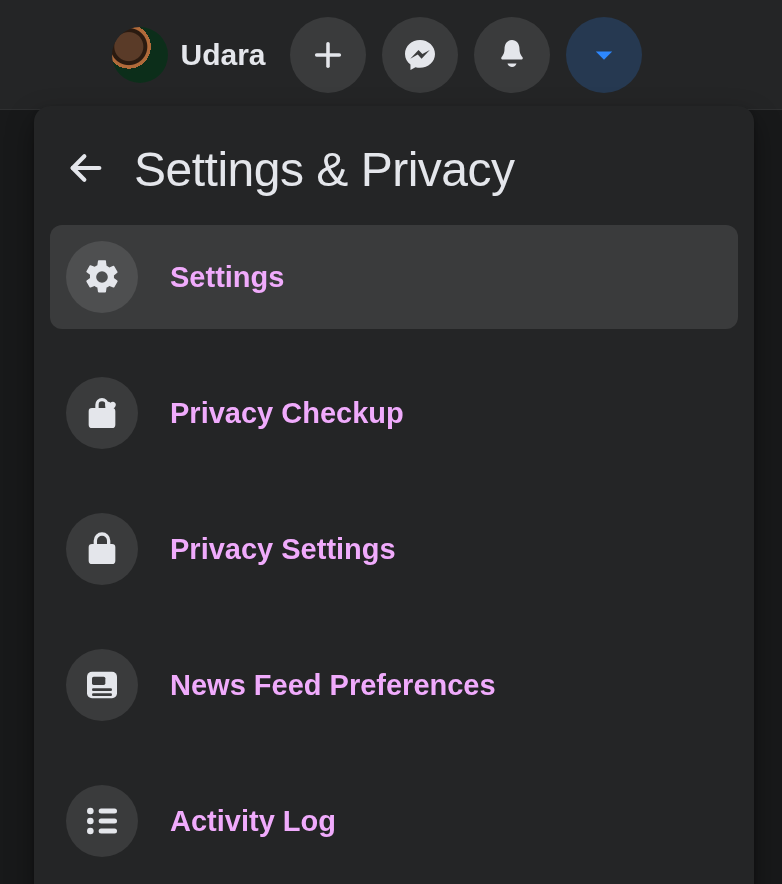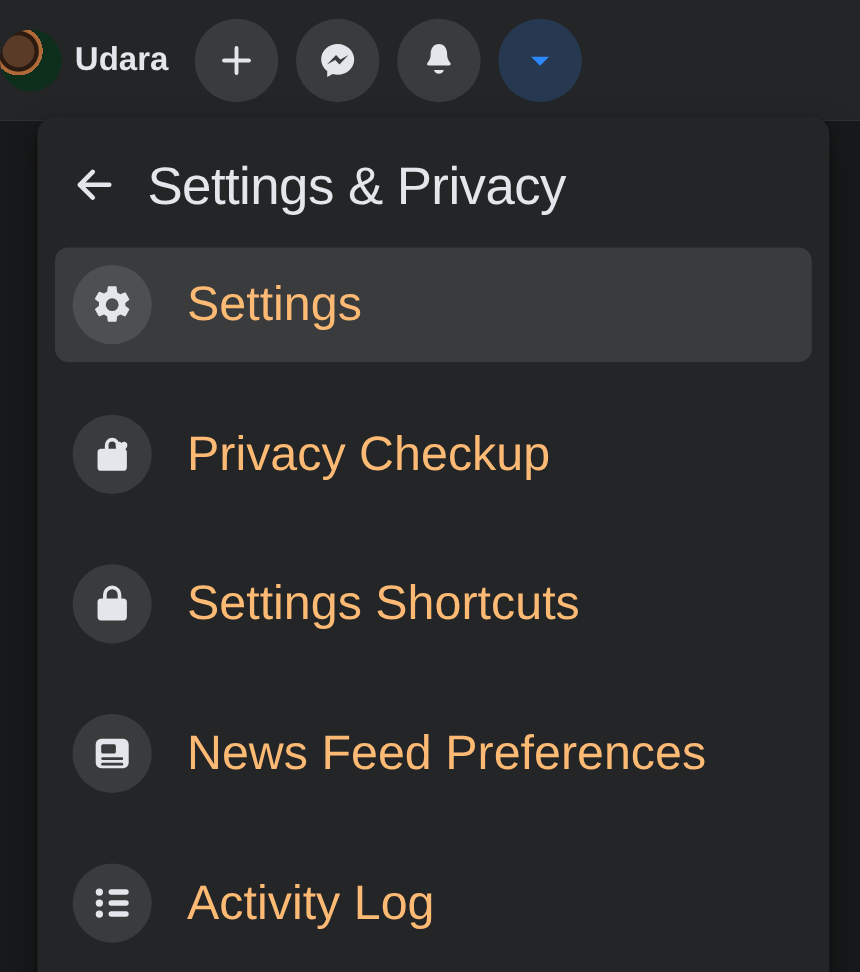--- a/index.html
+++ b/index.html
@@ -10,21 +10,21 @@
       width: 782px;
       height: 884px;
       overflow: hidden;
       position: relative;
     }
     .top-bar {
       height: 110px;
       background: #242526;
       display: flex;
       align-items: center;
-      justify-content: flex-start;
+      justify-content: center;
       padding-right: 28px;
       gap: 16px;
       border-bottom: 1px solid rgba(255,255,255,0.05);
     }
     .profile-chip {
       display: flex;
       align-items: center;
       gap: 12px;
       margin-right: 8px;
     }
@@ -120,23 +120,23 @@
       background: #3a3b3c;
       display: flex;
       align-items: center;
       justify-content: center;
       flex-shrink: 0;
     }
     .menu-item.highlight .menu-icon-circle {
       background: #4e4f50;
     }
     .menu-label {
-      font-size: 44px;
-      font-weight: 400;
-      color: #fdba74;
+      font-size: 29px;
+      font-weight: 700;
+      color: #f0abfc;
     }
   </style>
 </head>
 <body>
 
 <div class="top-bar">
   <div class="profile-chip">
     <div class="avatar"></div>
     <span class="profile-name">Udara</span>
   </div>
@@ -206,21 +206,21 @@
       </div>
       <span class="menu-label">Privacy Checkup</span>
     </div>
 
     <div class="menu-item">
       <div class="menu-icon-circle">
         <svg width="40" height="40" viewBox="0 0 24 24" fill="#e4e6eb">
             <path d="M17 9V7a5 5 0 10-10 0v2H6a2 2 0 00-2 2v8a2 2 0 002 2h12a2 2 0 002-2v-8a2 2 0 00-2-2h-1zm-8-2a3 3 0 116 0v2H9V7z"></path>
           </svg>
       </div>
-      <span class="menu-label">Settings Shortcuts</span>
+      <span class="menu-label">Privacy Settings</span>
     </div>
 
     <div class="menu-item">
       <div class="menu-icon-circle">
         <svg width="40" height="40" viewBox="0 0 24 24" fill="#e4e6eb">
             <rect x="3" y="4" width="18" height="16" rx="3"></rect>
             <rect x="6" y="7" width="8" height="5" rx="1" fill="#3a3b3c"></rect>
             <rect x="6" y="14" width="12" height="1.6" rx="0.8" fill="#3a3b3c"></rect>
             <rect x="6" y="17" width="12" height="1.6" rx="0.8" fill="#3a3b3c"></rect>
           </svg>

